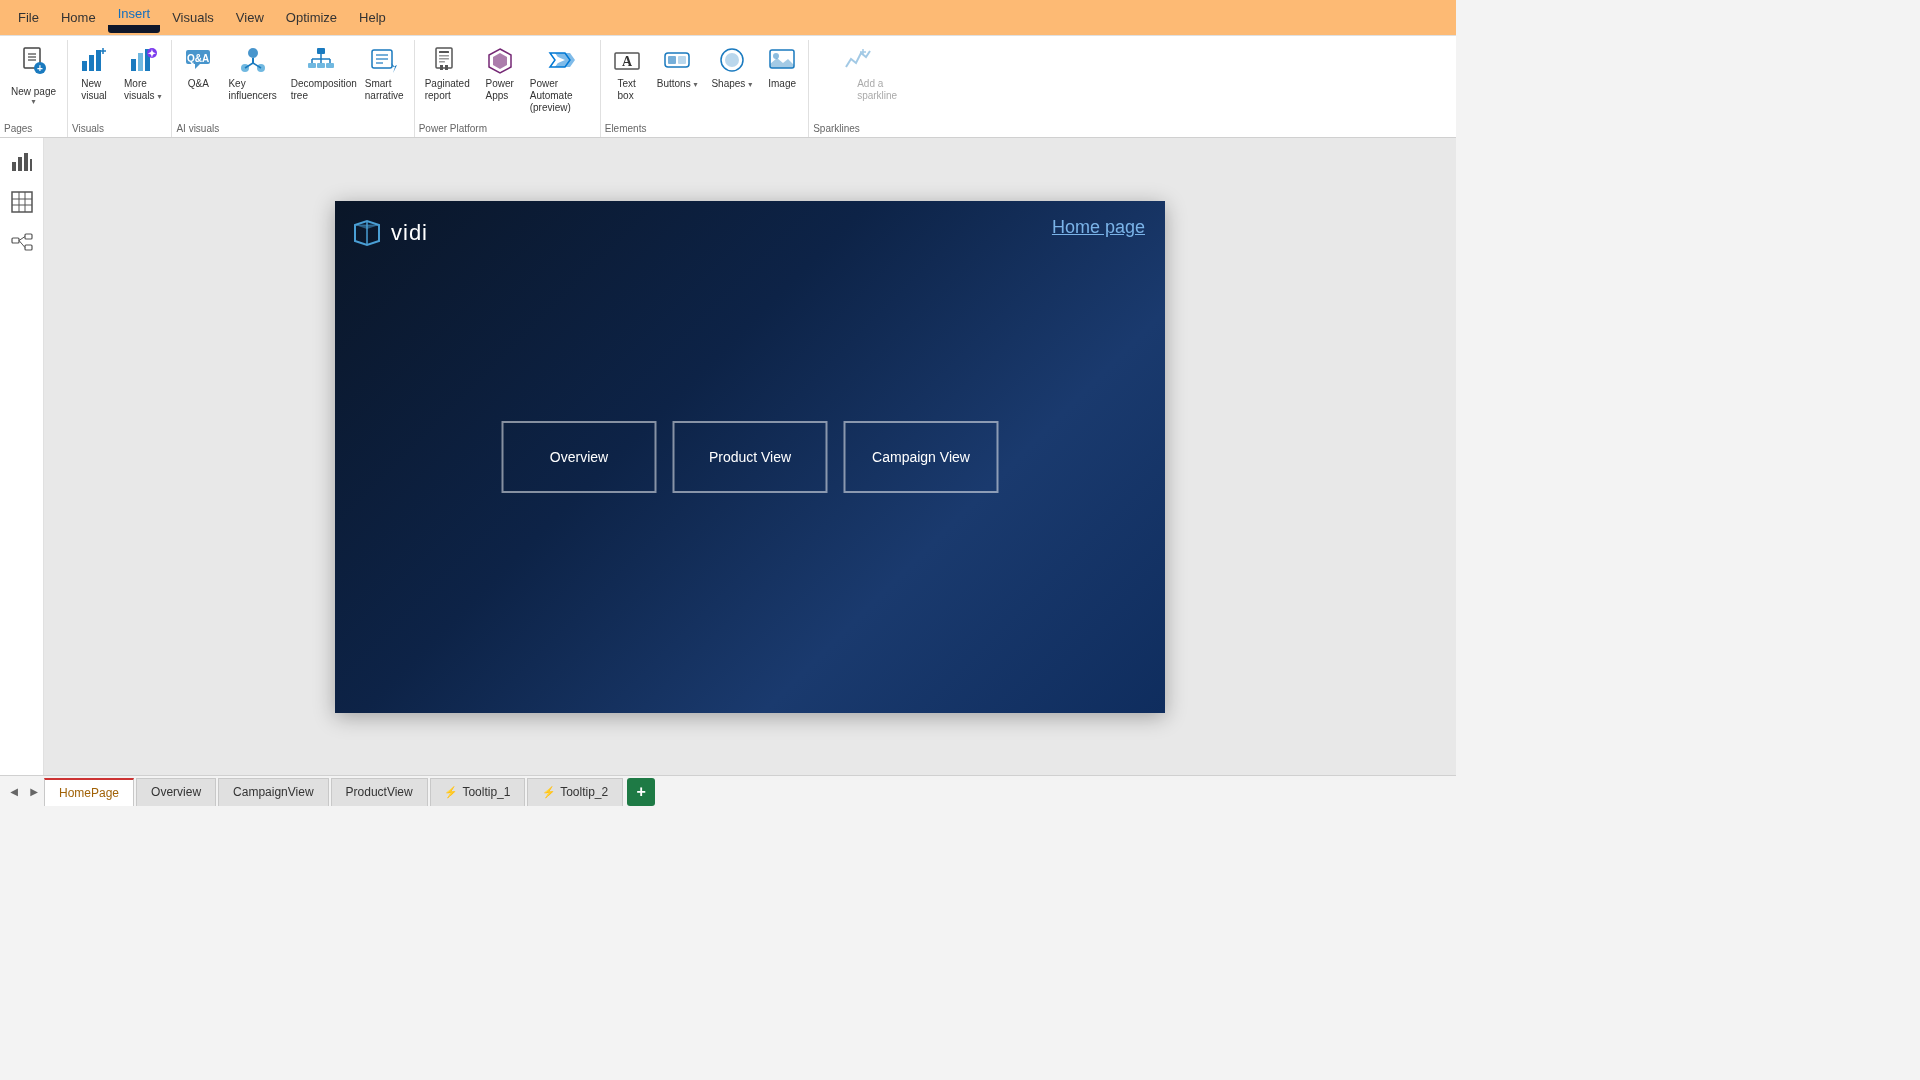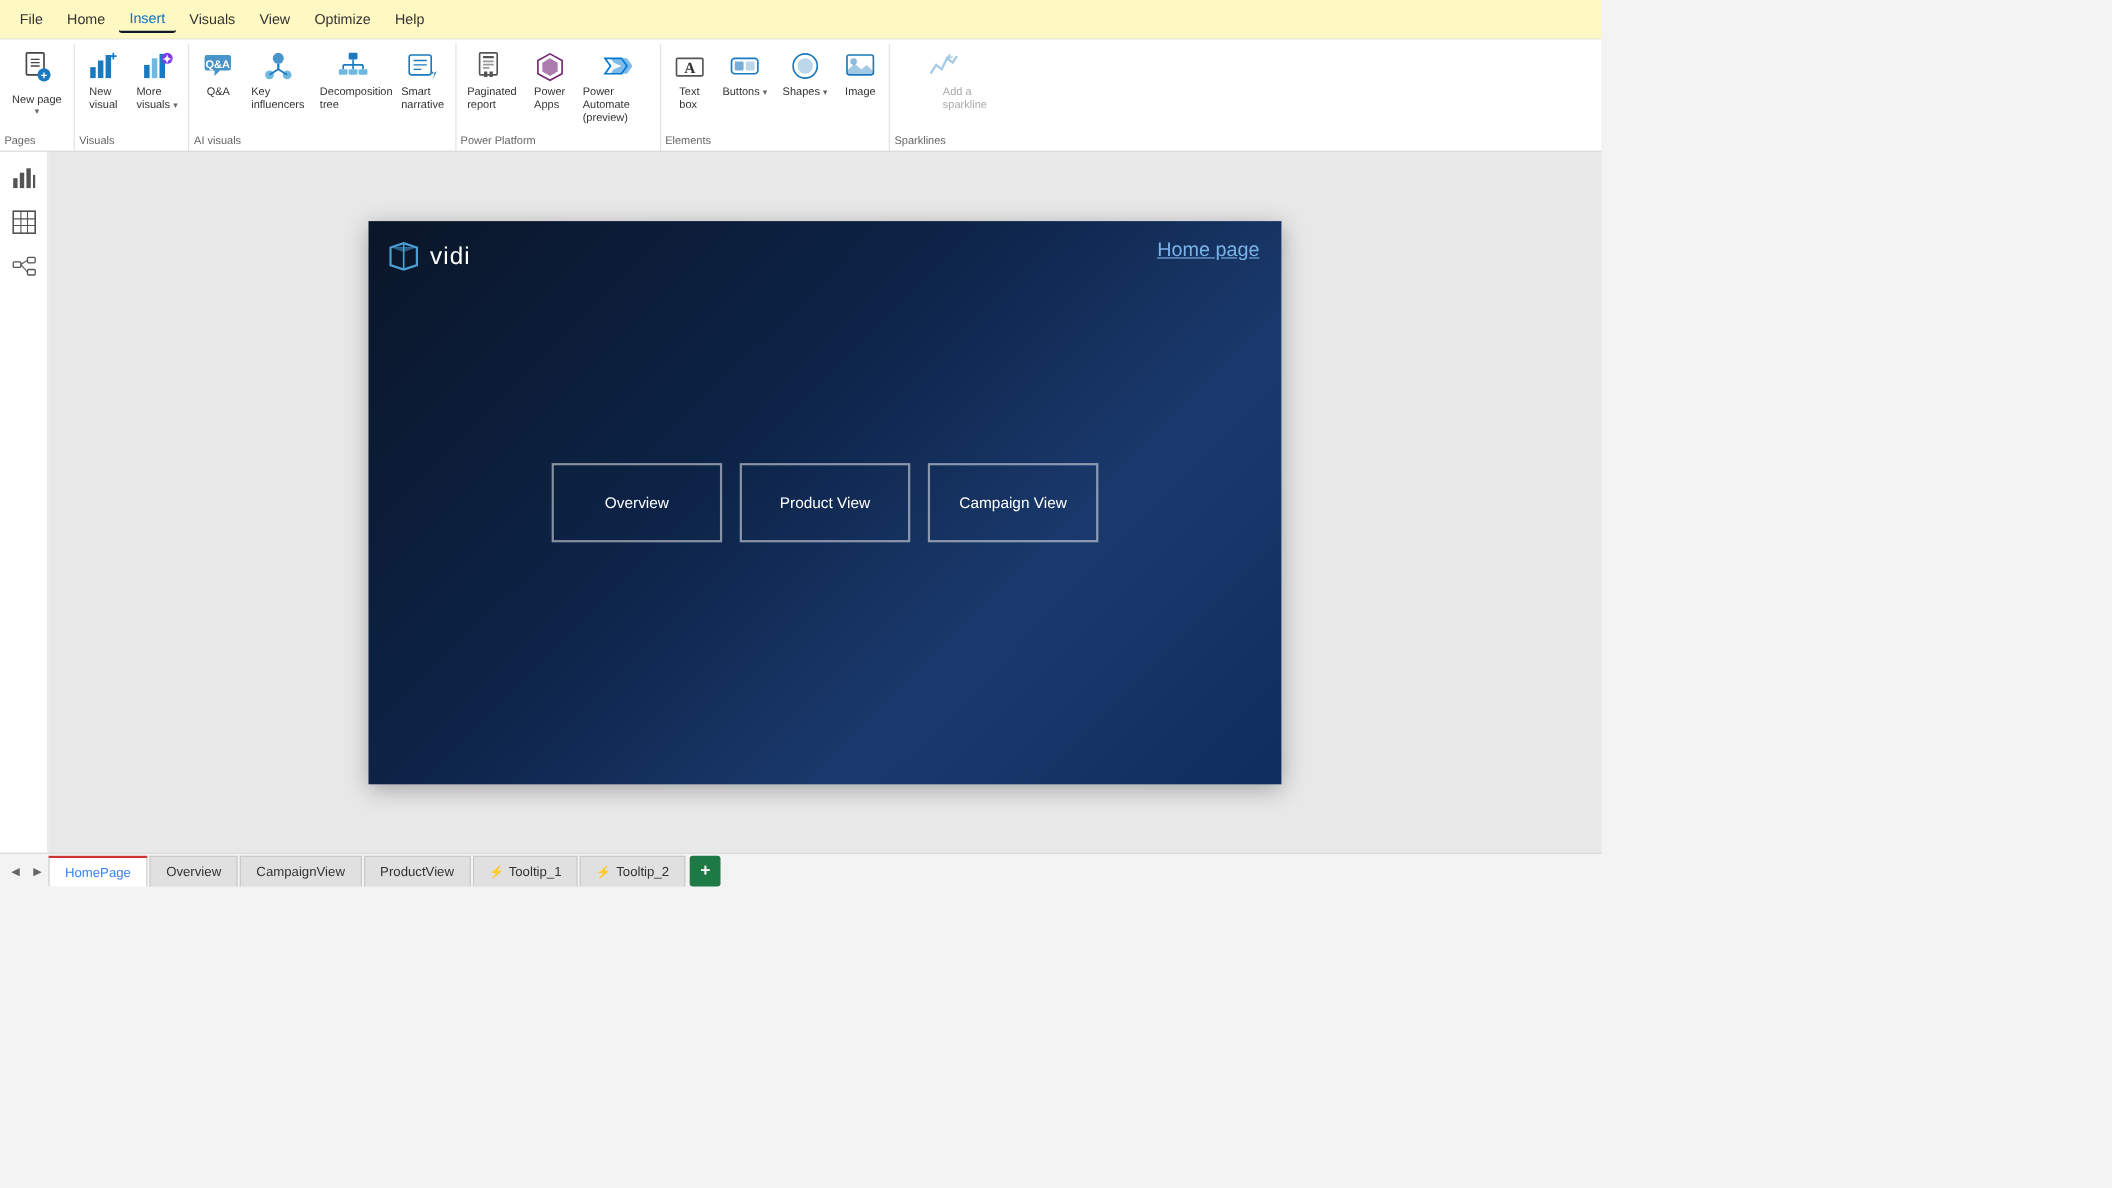--- a/index.html
+++ b/index.html
@@ -8,37 +8,37 @@
       height: 819px;
       font-family: 'Segoe UI', Arial, sans-serif;
       background: #f3f3f3;
       overflow: hidden;
       font-size: 12px;
     }
 
     
     .menu-bar {
       height: 36px;
-      background: #fef9c3;
+      background: #fdba74;
       display: flex;
       align-items: center;
       padding: 0 8px;
       border-bottom: 1px solid #e0e0e0;
       gap: 2px;
     }
     .menu-item {
       padding: 4px 10px;
       cursor: pointer;
       font-size: 13px;
       color: #333;
       border-radius: 3px;
     }
     .menu-item.active {
       color: #116fbf;
-      border-bottom: 2px solid #0f172a;
+      border-bottom: 8px solid #0f172a;
       font-weight: 500;
     }
 
     
     .ribbon {
       background: #fff;
       border-bottom: 1px solid #d0d0d0;
       padding: 4px 0 0 0;
       display: flex;
       align-items: stretch;
@@ -255,21 +255,21 @@
       border-bottom: none;
       cursor: pointer;
       font-size: 12px;
       color: #333;
       margin-right: 2px;
       white-space: nowrap;
     }
     .tab-item.active {
       background: #fff;
       border-top: 2px solid #cc3333;
-      color: #3b82f6;
+      color: #a16207;
       font-weight: 500;
       z-index: 1;
     }
     .tab-item.tooltip-tab {
       display: flex;
       align-items: center;
       gap: 4px;
     }
     .tooltip-icon {
       font-size: 11px;

